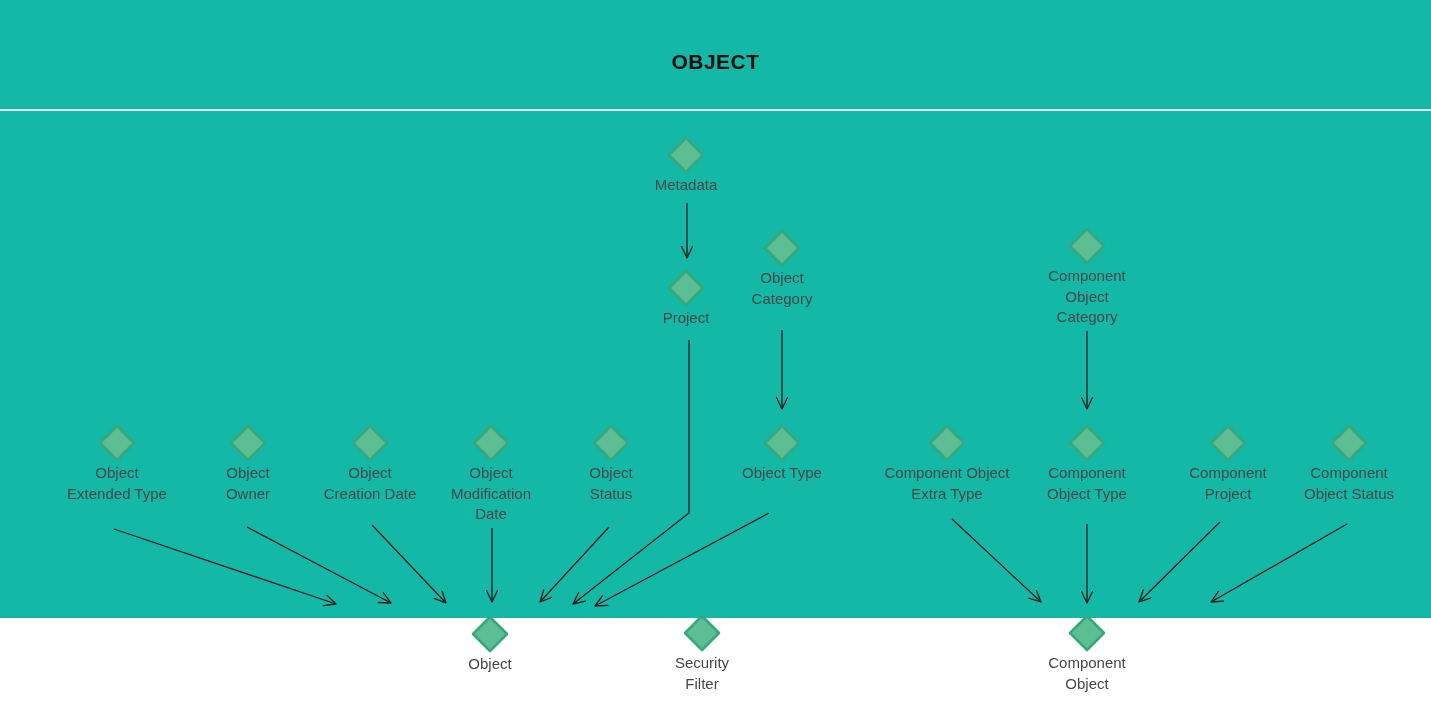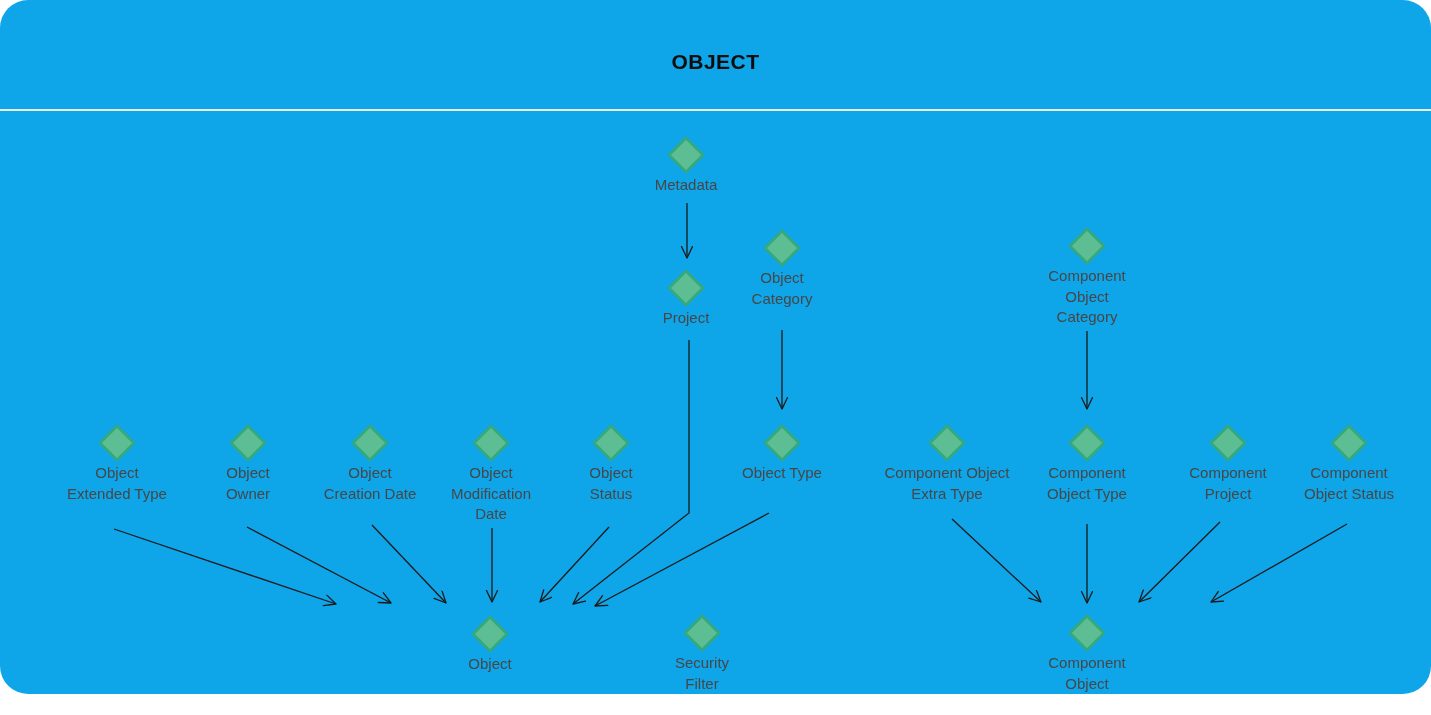--- a/index.html
+++ b/index.html
@@ -7,23 +7,22 @@
     padding: 0;
     background: #ffffff;
     width: 1431px;
     height: 715px;
     overflow: hidden;
     font-family: "Liberation Sans", "DejaVu Sans", sans-serif;
   }
   .stage {
     position: relative;
     width: 1431px;
-    height: 694px;
-    background: #0ea5e9;
-    border-radius: 28px;
+    height: 618px;
+    background: #14b8a6;
   }
   .page-title {
     position: absolute;
     top: 50px;
     left: 0;
     width: 100%;
     text-align: center;
     font-size: 21px;
     font-weight: bold;
     letter-spacing: 0.5px;

